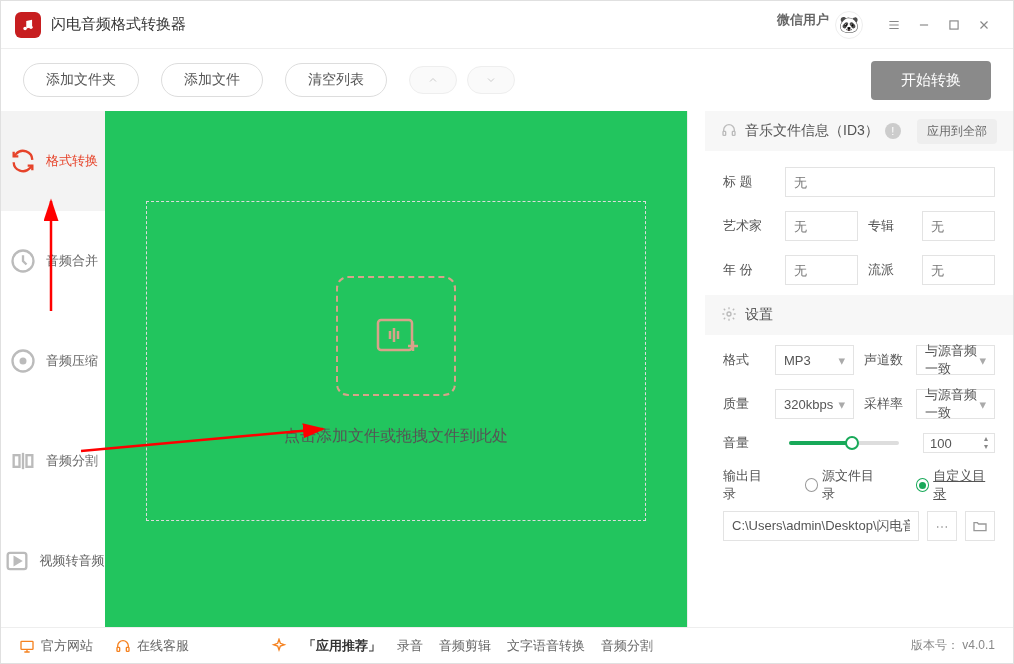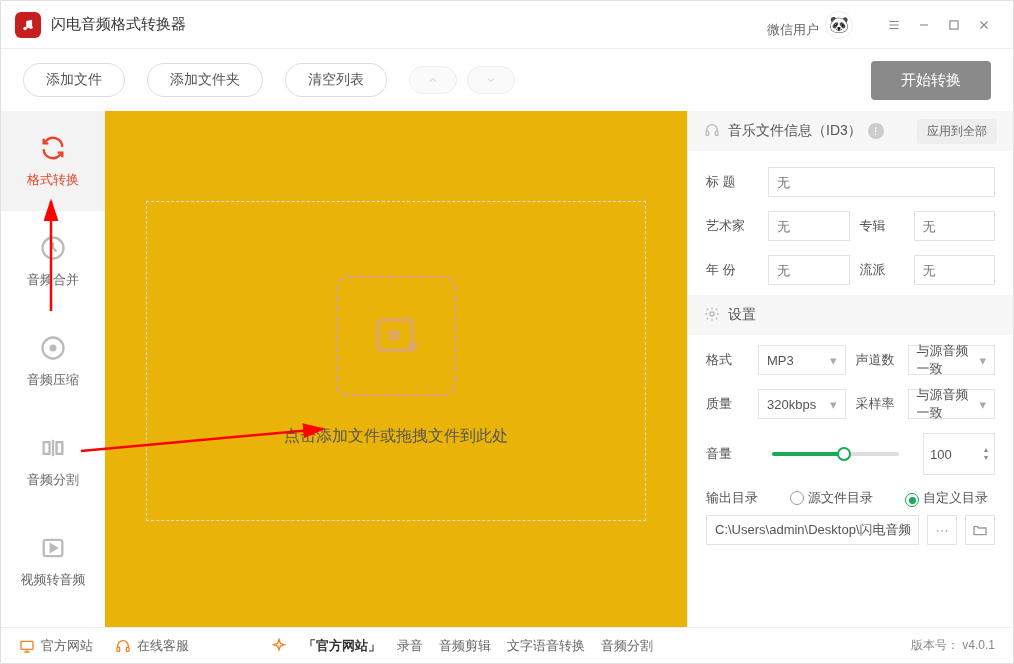--- a/index.html
+++ b/index.html
@@ -4,71 +4,71 @@
 <style>
   * { box-sizing: border-box; margin: 0; padding: 0; font-family: "Microsoft YaHei", "PingFang SC", sans-serif; }
   body { width: 1014px; height: 664px; background: #fff; overflow: hidden; border: 1px solid #e0e0e0; position: relative; }
 
   
   .titlebar { display: flex; align-items: center; height: 48px; padding: 16px 14px; border-bottom: 1px solid #eee; }
   .titlebar .logo { width: 26px; height: 26px; border-radius: 6px; background: #c71e20; display: flex; align-items: center; justify-content: center; }
   .titlebar .logo svg { width: 14px; height: 14px; }
   .titlebar .title { margin-left: 10px; font-size: 15px; color: #333; }
   .titlebar .spacer { flex: 1; }
-  .titlebar .user { display: flex; align-items: flex-end; font-size: 13px; color: #666; margin-right: 26px; }
+  .titlebar .user { display: flex; align-items: flex-start; font-size: 13px; color: #666; margin-right: 16px; font-weight: bold; }
   .titlebar .avatar { width: 28px; height: 28px; border-radius: 50%; border: 1px solid #eee; margin-left: 6px; background: #fff; display:flex;align-items:center;justify-content:center;font-size:16px;}
   .titlebar .vip { display: flex; align-items: center; padding: 5px 14px; border-radius: 16px; background: #fff3ea; color: #f58220; font-size: 13px; margin-right: 8px; }
   .titlebar .vip svg { width:14px;height:14px;margin-right:5px;}
   .titlebar .win-btn { width: 30px; height: 30px; display: flex; align-items: center; justify-content: center; color: #888; cursor: pointer; }
   .titlebar .win-btn svg { width: 14px; height: 14px; }
 
   
   .toolbar { display: flex; align-items: center; height: 62px; padding: 0 22px; }
   .pill { border: 1px solid #ddd; background: #fff; border-radius: 18px; padding: 7px 22px; font-size: 14px; color: #555; margin-right: 22px; cursor: pointer; }
   .nav-btn { width: 48px; height: 28px; border: 1px solid #eee; border-radius: 14px; background: #fafafa; margin-right: 10px; display:flex;align-items:center;justify-content:center;color:#ccc;}
   .start-btn { margin-left: auto; padding: 10px 30px; border-radius: 4px; background: #8a8a8a; color: #fff; font-size: 15px; cursor: pointer; border:none;}
 
   
   .body { display: flex; height: calc(100% - 48px - 62px - 36px); }
 
   
   .sidebar { width: 104px; background: #fff; display: flex; flex-direction: column; }
-  .side-item { display: flex; flex-direction: column; align-items: center; justify-content: center; height: 100px; font-size: 13px; color: #666; gap: 8px; cursor:pointer;}
+  .side-item { display: flex; flex-direction: row; align-items: center; justify-content: center; height: 100px; font-size: 13px; color: #666; gap: 8px; cursor:pointer;}
   .side-item.active { background: #f3f3f3; color: #e6432a; }
   .side-ico { width: 30px; height: 30px; display:flex;align-items:center;justify-content:center;}
   .side-ico svg { stroke: #bbb; fill: none; }
   .side-item.active .side-ico svg { stroke: #e6432a; }
 
   
-  .center { flex: 1; background: #eab308; position: relative; display:flex;align-items:flex-start;justify-content:center;padding-top:90px;}
+  .center { flex: 1; background: #22c55e; position: relative; display:flex;align-items:flex-start;justify-content:center;padding-top:90px;}
   .drop { width: 500px; height: 320px; border: 1px dashed #ddd; display: flex; flex-direction: column; align-items: center; justify-content: center; gap: 30px;}
   .drop-ico { width: 120px; height: 120px; border: 2px dashed #d9a28a; border-radius: 12px; display: flex; align-items:center;justify-content:center;}
   .drop-ico svg { stroke:#d9a28a; }
   .drop-txt { font-size: 16px; color: #555; }
 
   
-  .panel { width: 326px; border-left: 1px solid #eee; display:flex;flex-direction:column;}
+  .panel { width: 326px; border-left: 1px solid #eee; display:flex;flex-direction:column;padding-left:17px;}
   .panel-head { height: 40px; display: flex; align-items: center; padding: 0 16px; background: #f7f7f7; font-size: 14px; color: #555; }
   .panel-head .hico{margin-right:8px;color:#bbb;}
   .panel-head .info{width:16px;height:16px;border-radius:50%;background:#ccc;color:#fff;font-size:11px;display:flex;align-items:center;justify-content:center;margin-left:6px;}
   .panel-head .apply{margin-left:auto;background:#eee;border-radius:4px;font-size:12px;color:#666;padding:4px 10px;}
   .form { padding: 16px 18px 10px; display:grid; grid-template-columns: 52px 1fr 44px 1fr; gap: 14px 10px; align-items:center; font-size:13px;color:#555;}
   .form .full{grid-column:2 / span 3;}
   .inp { height: 30px; border: 1px solid #e3e3e3; padding: 0 8px; font-size: 13px; color:#999; width:100%; }
   .sel { height: 30px; border: 1px solid #e3e3e3; display:flex;align-items:center;padding:0 8px;justify-content:space-between;font-size:13px;color:#555;background:#fff;}
   .sel .arr{color:#aaa;}
   .settings { padding: 10px 18px 14px; font-size:13px;color:#555;}
   .set-row{display:flex;align-items:center;gap:10px;margin-bottom:14px;}
   .set-row .lbl{width:42px;}
   .set-row .sel{flex:1;}
   .slider-row{display:flex;align-items:center;gap:24px;}
   .slider{flex:1;height:4px;background:#ddd;border-radius:2px;position:relative;}
   .slider .fill{position:absolute;left:0;top:0;bottom:0;width:57%;background:#18a959;border-radius:2px;}
   .slider .thumb{position:absolute;left:57%;top:50%;width:14px;height:14px;border:2px solid #18a959;background:#fff;border-radius:50%;transform:translate(-50%,-50%);}
-  .spin{display:flex;align-items:center;border:1px solid #e3e3e3;height:42px;width:72px;padding:0 6px;justify-content:space-between;}
+  .spin{display:flex;align-items:center;border:1px solid #e3e3e3;height:20px;width:72px;padding:0 6px;justify-content:space-between;}
   .spin .arrs{display:flex;flex-direction:column;font-size:8px;color:#888;line-height:8px;}
   .out-row{display:flex;align-items:center;gap:32px;margin:8px 0;}
   .radio{width:14px;height:14px;border:1px solid #999;border-radius:50%;display:inline-flex;align-items:center;justify-content:center;margin-right:4px;}
   .radio.on{border-color:#18a959;}
   .radio.on::after{content:'';width:7px;height:7px;background:#18a959;border-radius:50%;}
   .path-row{display:flex;gap:8px;}
   .path-row .inp{flex:1;color:#555;}
   .folder-btn{width:30px;height:30px;border:1px solid #e3e3e3;display:flex;align-items:center;justify-content:center;color:#999;}
 
   
@@ -115,22 +115,22 @@
       </svg>
     </div>
   <div class="win-btn">
       <svg viewBox="0 0 24 24" stroke="#888" stroke-width="2">
         <path d="M6 6l12 12M18 6L6 18"></path>
       </svg>
     </div>
 </div>
 
 <div class="toolbar">
+  <button class="pill">添加文件夹</button>
   <button class="pill">添加文件</button>
-  <button class="pill">添加文件夹</button>
   <button class="pill">清空列表</button>
   <div class="nav-btn">
       <svg width="12" height="12" viewBox="0 0 24 24" fill="none" stroke="currentColor" stroke-width="2">
         <path d="M18 15l-6-6-6 6"></path>
       </svg>
     </div>
   <div class="nav-btn">
       <svg width="12" height="12" viewBox="0 0 24 24" fill="none" stroke="currentColor" stroke-width="2">
         <path d="M6 9l6 6 6-6"></path>
       </svg>
@@ -268,21 +268,21 @@
             <span>100</span>
             <span class="arrs">▴<br>▾</span>
           </div>
       </div>
       <div class="out-row">
         <span>输出目录</span>
         <label style="display:flex;align-items:center;">
             <span class="radio"></span>
             <span>源文件目录</span>
           </label>
-        <label style="display:flex;align-items:flex-end;">
+        <label style="display:flex;align-items:center;text-decoration:underline;">
             <span class="radio on"></span>
             <span>自定义目录</span>
           </label>
       </div>
       <div class="path-row">
         <input class="inp" value="C:\Users\admin\Desktop\闪电音频格式转" style="">
         <div class="folder-btn">⋯</div>
         <div class="folder-btn">
             <svg width="16" height="16" viewBox="0 0 24 24" fill="none" stroke="currentColor" stroke-width="2">
               <path d="M3 7h5l2 2h11v10H3z"></path>
@@ -306,21 +306,21 @@
         <path d="M4 14v-2a8 8 0 0116 0v2"></path>
         <rect x="3" y="14" width="4" height="6" rx="1"></rect>
         <rect x="17" y="14" width="4" height="6" rx="1"></rect>
       </svg>
     <span>在线客服</span>
   </div>
   <div class="rec">
     <svg width="16" height="16" viewBox="0 0 24 24" fill="none" stroke="#f58220" stroke-width="2">
         <path d="M12 2l2 6 6 2-6 2-2 6-2-6-6-2 6-2z"></path>
       </svg>
-    <span class="bold">「官方网站」</span>
+    <span class="bold">「应用推荐」</span>
     <span>录音</span>
     <span>音频剪辑</span>
     <span>文字语音转换</span>
     <span>音频分割</span>
   </div>
   <span class="ver">版本号： v4.0.1</span>
 </div>
 
 <svg class="annot" style="left:0;top:0;" width="1014" height="664">
   <defs>

